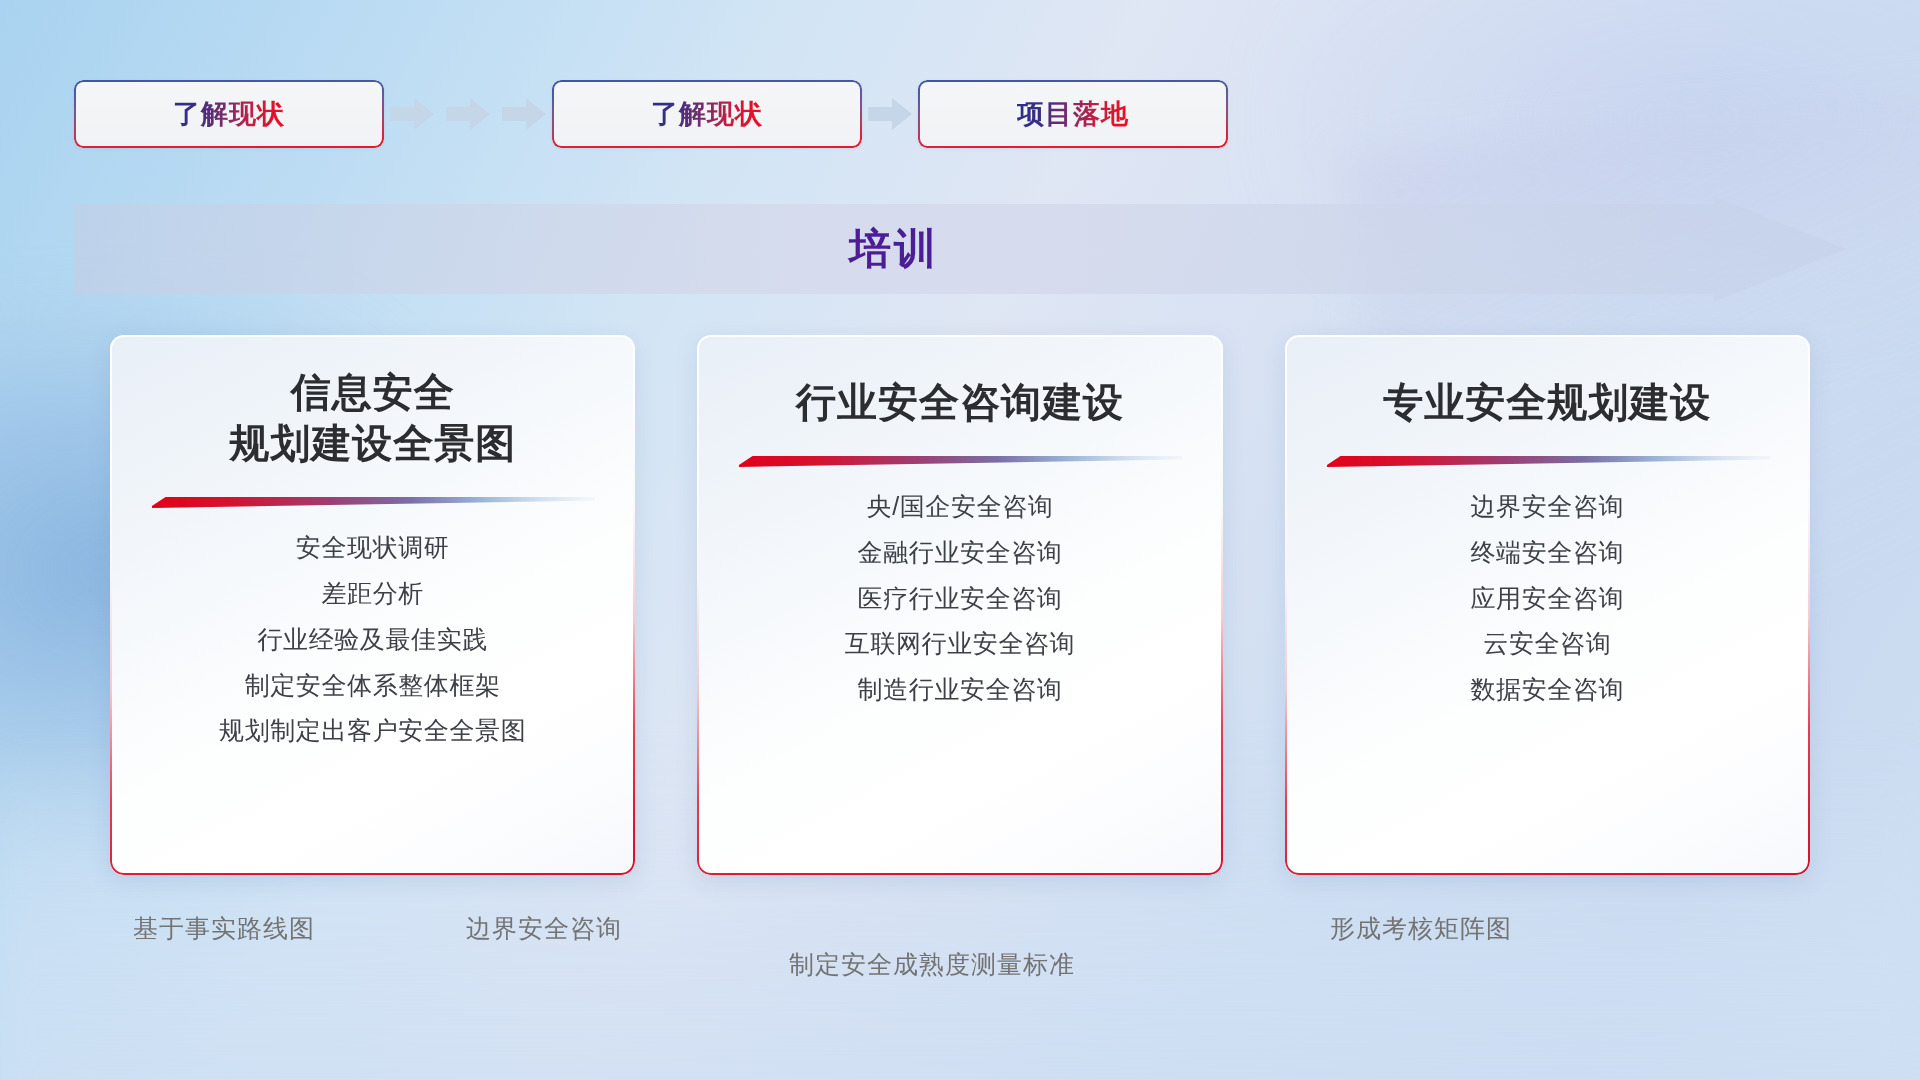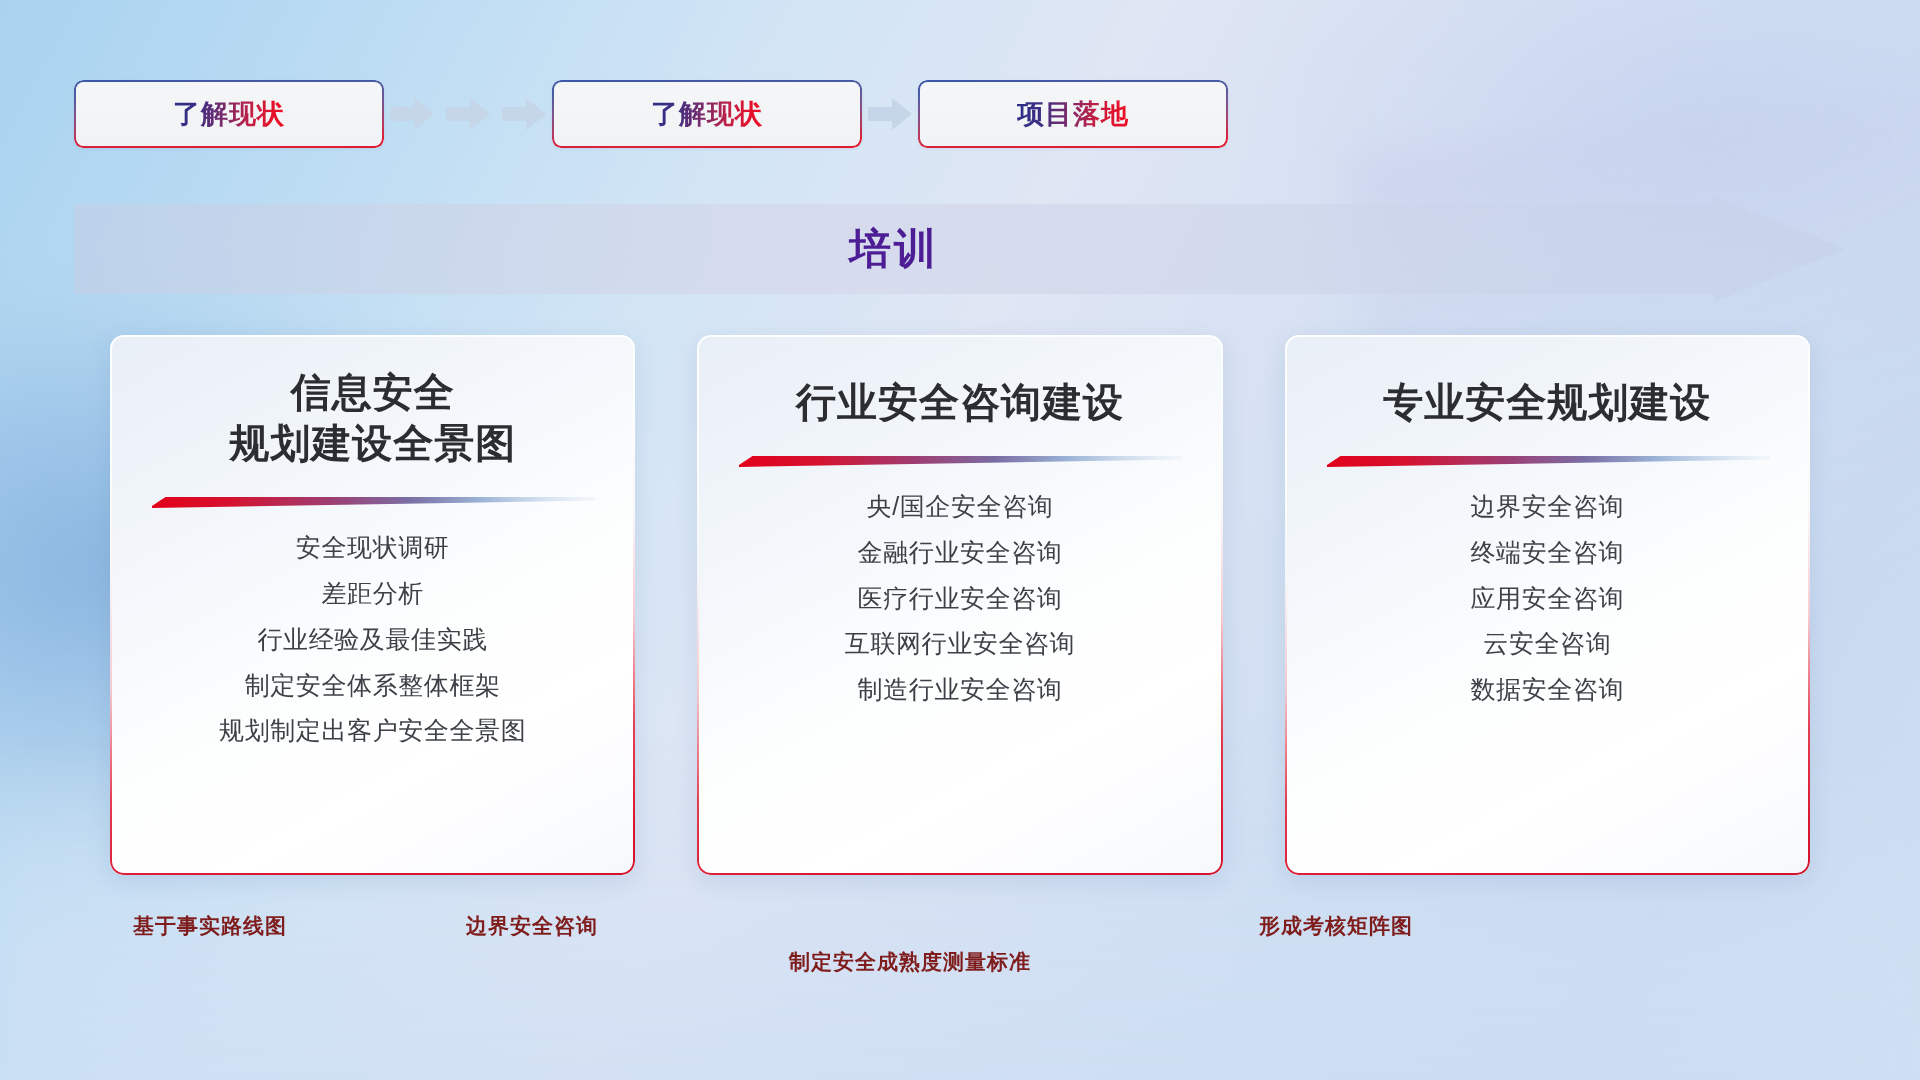--- a/index.html
+++ b/index.html
@@ -235,23 +235,23 @@
   .card.two-line { padding-top: 32px; }
 
   
   #footer-labels {
     position: absolute;
     left: 0; top: 912px;
     width: 1920px; height: 46px;
   }
   .footer-label {
     position: absolute;
-    font-size: 21px;
-    font-weight: 700;
-    color: #7f1d1d;
+    font-size: 25px;
+    font-weight: 400;
+    color: #737373;
     letter-spacing: 1px;
     white-space: nowrap;
   }
 </style>
 </head>
 <body>
 
 <div id="bg-base"></div>
 <div id="bg-blob-left"></div>
 <div id="bg-blob-topright"></div>
@@ -385,14 +385,14 @@
         <div class="card-list-item">云安全咨询</div>
         <div class="card-list-item">数据安全咨询</div>
       </div>
     </div>
   </div>
 
 <div id="footer-labels">
     <div class="footer-label" style="left: 133px;">基于事实路线图</div>
     <div class="footer-label" style="left: 466px;">边界安全咨询</div>
     <div class="footer-label" style="left: 789px; margin-top: 36px;">制定安全成熟度测量标准</div>
-    <div class="footer-label" style="left: 1259px;">形成考核矩阵图</div>
+    <div class="footer-label" style="left: 1330px;">形成考核矩阵图</div>
   </div>
 
 </body></html>

